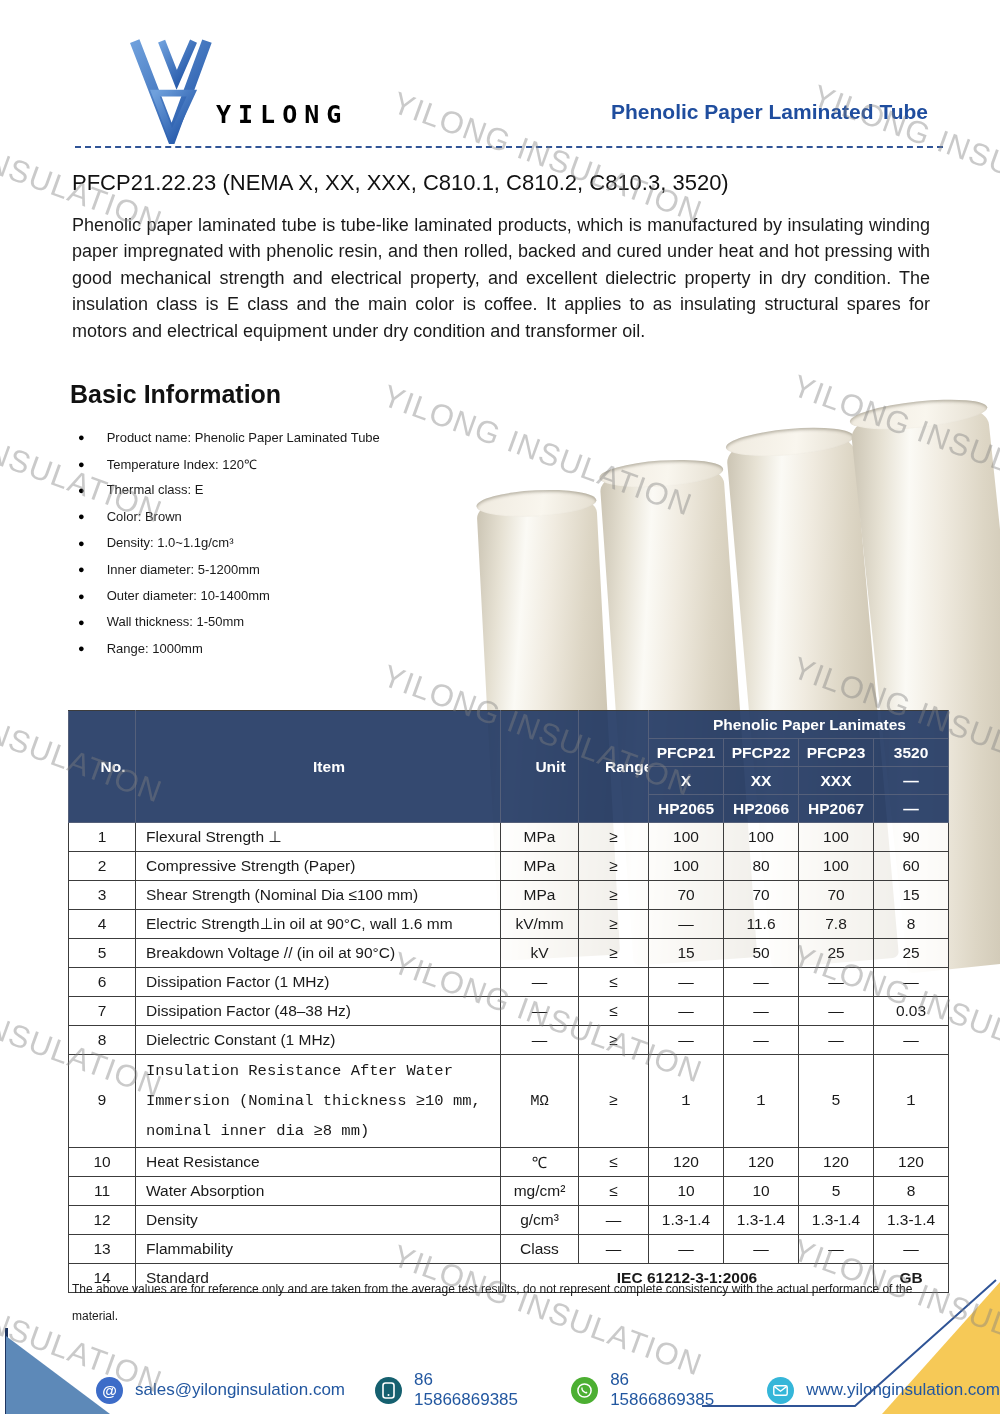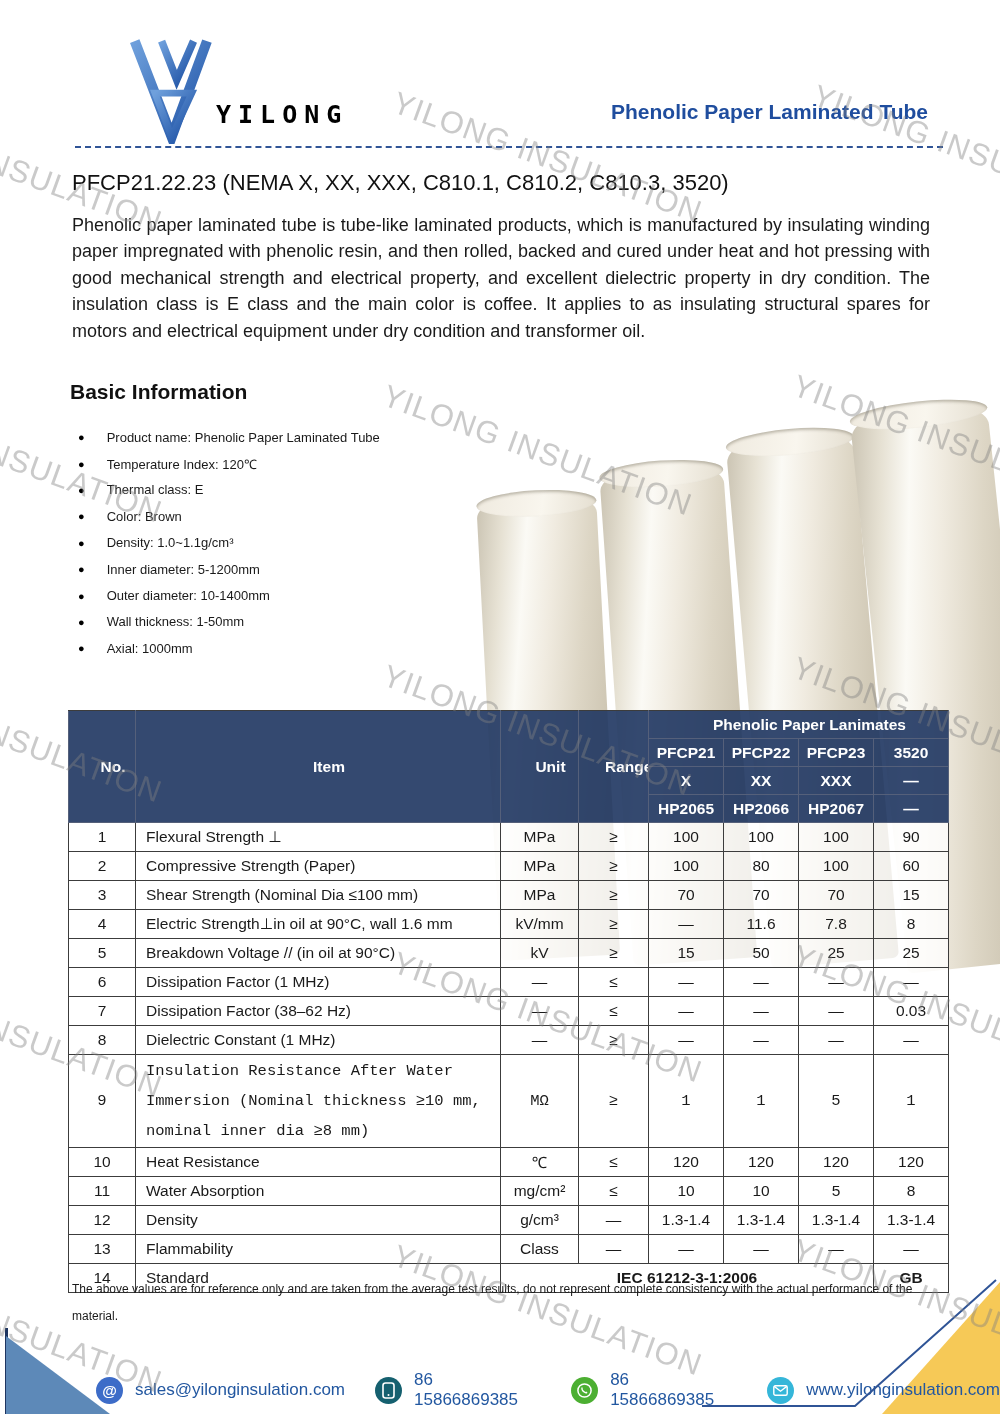--- a/index.html
+++ b/index.html
@@ -16,21 +16,21 @@
   .logo-text{position:absolute;left:216px;top:100px;font-size:25px;font-weight:bold;
              color:#000000;letter-spacing:7px;font-family:"DejaVu Sans Mono",monospace;z-index:1;}
   .page-title{position:absolute;right:72px;top:100px;font-size:21px;font-weight:bold;
               color:#1f4d9e;z-index:1;}
   .dashed-rule{position:absolute;left:75px;top:146px;width:868px;border-top:2px dashed #2f5496;z-index:1;}
 
   .product-heading{position:absolute;left:72px;top:170px;font-size:22px;font-weight:normal;color:#111;z-index:1;}
   .product-desc{position:absolute;left:72px;top:212px;width:858px;font-size:18px;line-height:26.4px;
                 text-align:justify;z-index:1;}
 
-  .section-heading{position:absolute;left:70px;top:380px;font-size:21px;font-weight:bold;color:#111;z-index:1;}
+  .section-heading{position:absolute;left:70px;top:380px;font-size:25px;font-weight:bold;color:#111;z-index:1;}
   .bullet-list{position:absolute;left:78px;top:424px;z-index:1;}
   .bullet-item{display:flex;align-items:center;height:26.4px;font-size:13px;}
   .bullet-item::before{content:"●";font-size:11px;margin-right:22px;color:#000;}
 
   
   .tube{position:absolute;z-index:0;
         background:linear-gradient(97deg,#c9c2b1 0%,#e6e1d3 16%,#fbfaf5 30%,#f0ebe0 46%,
                    #ddd6c5 66%,#cdc5b2 85%,#beb6a2 100%);
         border-radius:50% 50% 6px 6px / 5% 5% 6px 6px;}
   .tube::before{content:"";position:absolute;left:0;right:0;top:-2px;height:26px;
@@ -103,21 +103,21 @@
 <div class="section-heading">Basic Information</div>
 <div class="bullet-list">
   <div class="bullet-item">Product name: Phenolic Paper Laminated Tube</div>
   <div class="bullet-item">Temperature Index: 120℃</div>
   <div class="bullet-item">Thermal class: E</div>
   <div class="bullet-item">Color: Brown</div>
   <div class="bullet-item">Density: 1.0~1.1g/cm³</div>
   <div class="bullet-item">Inner diameter: 5-1200mm</div>
   <div class="bullet-item">Outer diameter: 10-1400mm</div>
   <div class="bullet-item">Wall thickness: 1-50mm</div>
-  <div class="bullet-item">Axial: 1000mm</div>
+  <div class="bullet-item">Range: 1000mm</div>
 </div>
 
 <table class="spec-table">
   <colgroup>
     <col style="width:67px">
       <col style="width:365px">
       <col style="width:78px">
       <col style="width:70px">
     <col style="width:75px">
       <col style="width:75px">
@@ -207,21 +207,21 @@
       <td class="item">Dissipation Factor (1 MHz)</td>
       <td>—</td>
       <td>≤</td>
       <td>—</td>
       <td>—</td>
       <td>—</td>
       <td>—</td>
     </tr>
     <tr>
       <td>7</td>
-      <td class="item">Dissipation Factor (38–62 Hz)</td>
+      <td class="item">Dissipation Factor (48–38 Hz)</td>
       <td>—</td>
       <td>≤</td>
       <td>—</td>
       <td>—</td>
       <td>—</td>
       <td>0.03</td>
     </tr>
     <tr>
       <td>8</td>
       <td class="item">Dielectric Constant (1 MHz)</td>

